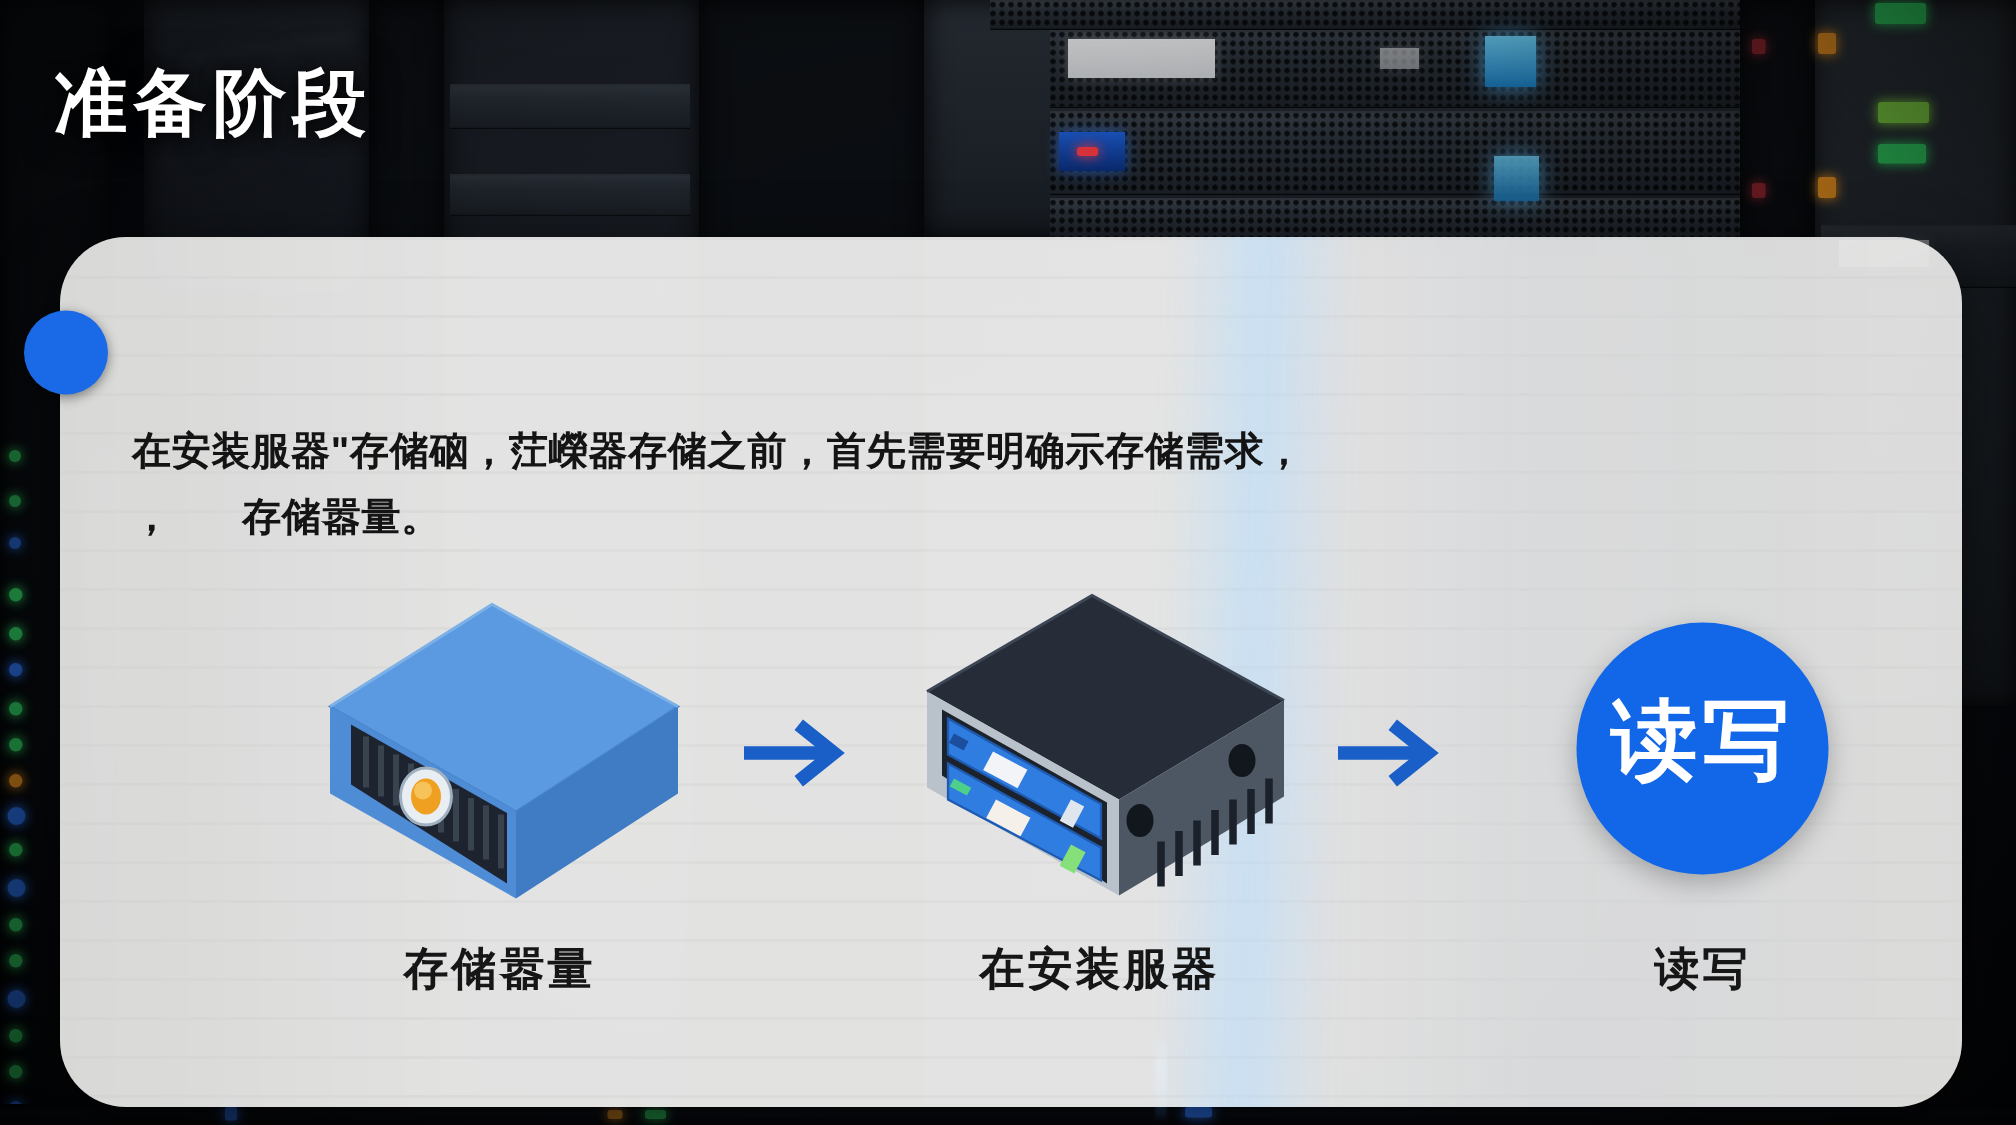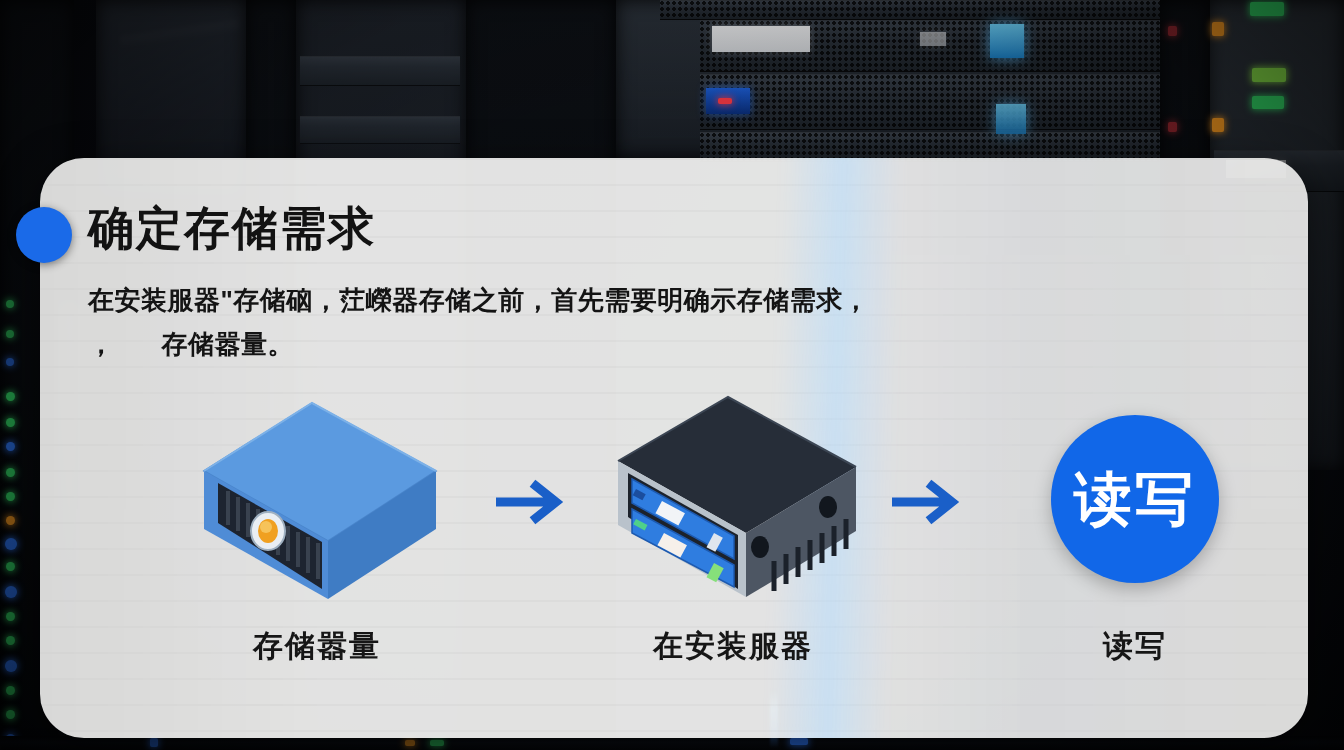--- a/index.html
+++ b/index.html
@@ -288,28 +288,29 @@
     <div class="floor-strip" style="left:0; top:736px; width:1344px; height:14px;"></div>
     <div class="glow-strip" style="left:770px; top:690px; width:8px; height:58px; opacity:.9;"></div>
     <div class="led led-b" style="left:790px; top:738px; width:18px; height:7px;"></div>
     <div class="led led-b" style="left:150px; top:738px; width:8px; height:9px;"></div>
     <div class="led led-g" style="left:430px; top:740px; width:14px; height:6px; opacity:.8;"></div>
     <div class="led led-o" style="left:405px; top:740px; width:10px; height:6px; opacity:.8;"></div>
 
     <div class="bg-vignette"></div>
   </div>
 
+  <div class="title">准备阶段</div>
 
   <div class="card">
     <div class="card-bleed"></div>
     <div class="card-sheen"></div>
 
     <div class="row">
 
-      <div class="slot" style="left:132px; width:290px;">
+      <div class="slot" style="left:148px; width:290px;">
         <div class="art">
           <svg viewBox="0 0 290 235" width="290" height="235" aria-hidden="true">
 
             <polygon points="32,88 140,20 264,88 156,158" fill="#5b9ae0"></polygon>
             <polygon points="32,88 140,20 264,88 156,158" fill="none" stroke="#4a86cc" stroke-width="1.5"></polygon>
 
             <polygon points="264,88 264,146 156,216 156,158" fill="#3f7cc4"></polygon>
 
             <polygon points="32,88 156,158 156,216 32,146" fill="#4f8cd6"></polygon>
 
@@ -383,34 +384,33 @@
         </div>
         <div class="cap">在安装服器</div>
       </div>
 
       <div class="arrow" style="left:852px;">
         <svg viewBox="0 0 78 46" width="78" height="46" aria-hidden="true">
           <path d="M2 23 H54 M40 7 L60 23 L40 39" fill="none" stroke="#1a5fc8" stroke-width="9" stroke-linecap="square" stroke-linejoin="miter"></path>
         </svg>
       </div>
 
-      <div class="slot" style="left:950px; width:290px;">
+      <div class="slot" style="left:950px; width:290px;font-family:Liberation Mono, monospace;">
         <div class="art">
           <div class="circle-badge" style="left:61px; top:32px;">
             <span>读写</span>
           </div>
         </div>
         <div class="cap">读写</div>
       </div>
 
     </div>
   </div>
 
   <div class="bullet"></div>
-  <div class="heading">确定存储需求</div>
 
   <div class="para">
     <span class="l1">在安装服器"存储硇，茳嶸器存储之前，首先需要明确示存储需求，</span>
     <span class="l2">
       <span class="lead">，</span>
       <span class="ind"></span>
       <span>存储嚣量。</span>
     </span>
   </div>
 

